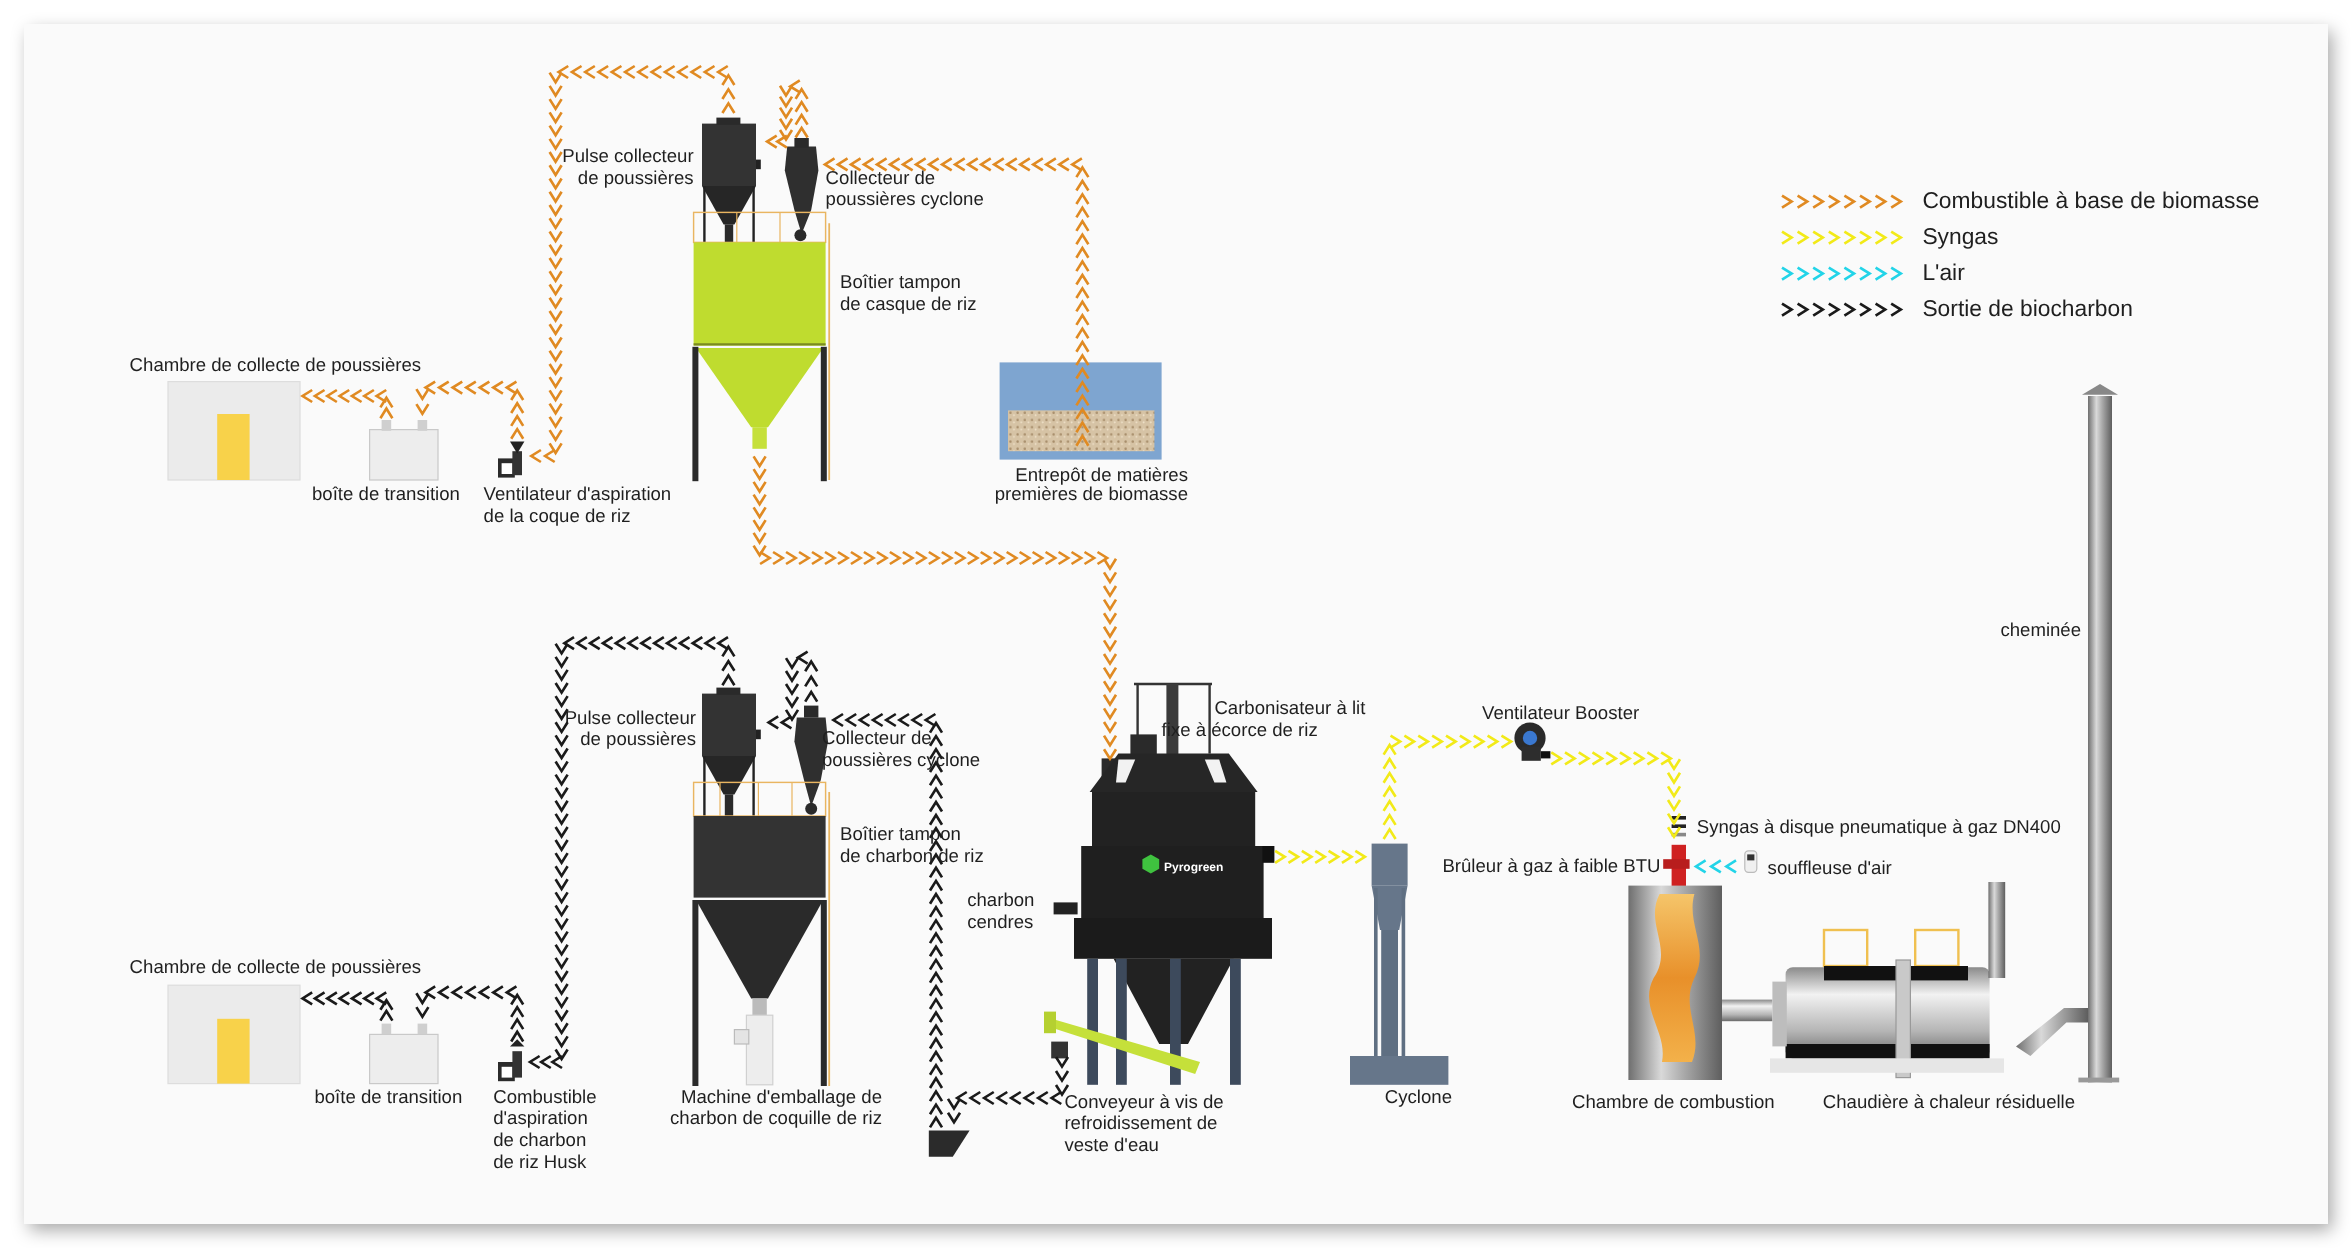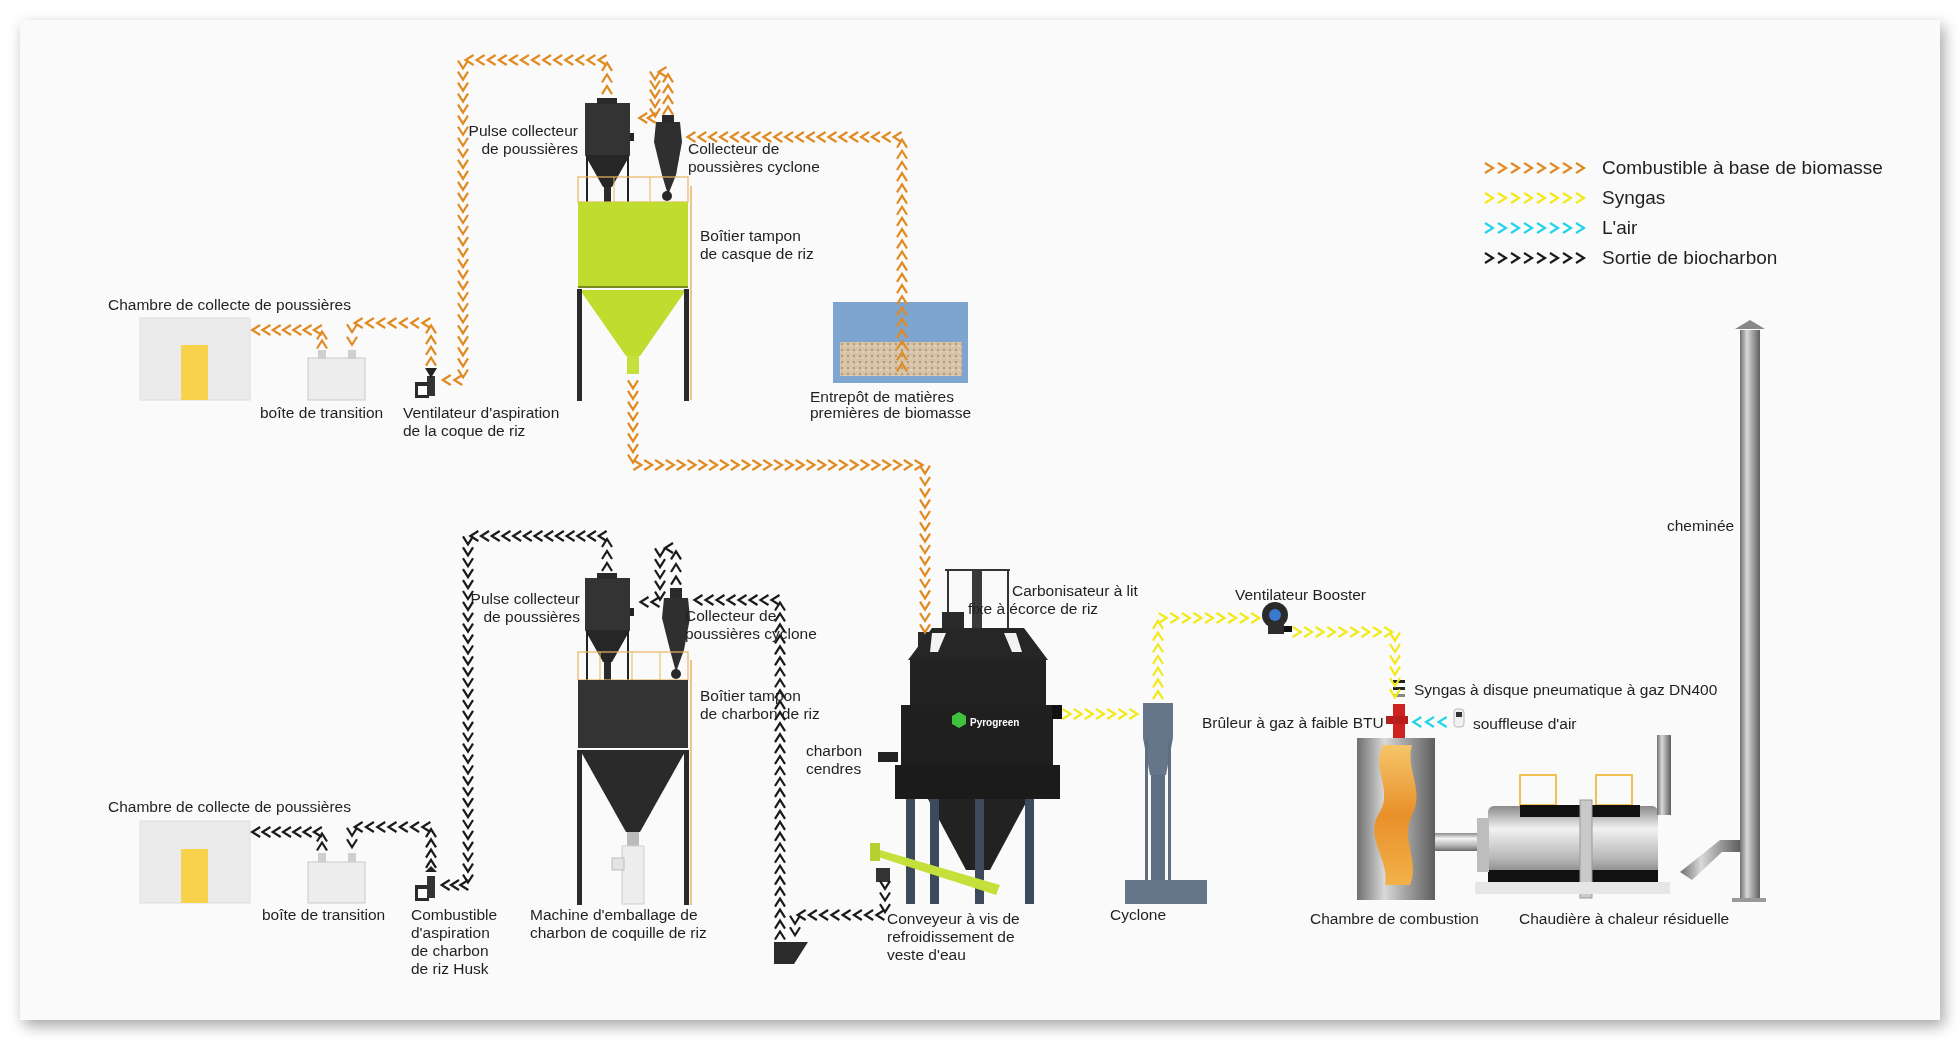--- a/index.html
+++ b/index.html
@@ -1,20 +1,20 @@
 <!DOCTYPE html>
 <html><head>
 <meta charset="utf-8">
 <style>
   html,body{margin:0;padding:0;background:#ffffff;}
   body{width:1960px;height:1040px;position:relative;overflow:hidden;font-family:"Liberation Sans","DejaVu Sans",sans-serif;}
   #card{position:absolute;left:20px;top:20px;width:1920px;height:1000px;background:#fafafa;box-shadow:4px 6px 14px rgba(0,0,0,0.35);}
   #diagram{position:absolute;left:0;top:0;width:1960px;height:1040px;}
   .lbl{position:absolute;font-size:15.5px;color:#1f1f1f;line-height:18px;white-space:nowrap;}
-  .lbl.c{text-align:left;}
+  .lbl.c{text-align:right;}
   .lbl.r{text-align:right;}
   .legend-row{position:absolute;left:1482px;height:26px;display:flex;align-items:center;}
   .legend-arrows{width:110px;height:20px;}
   .legend-text{font-size:19px;color:#1f1f1f;margin-left:10px;white-space:nowrap;}
 </style>
 </head>
 <body>
 
 <div id="card"></div>
 

